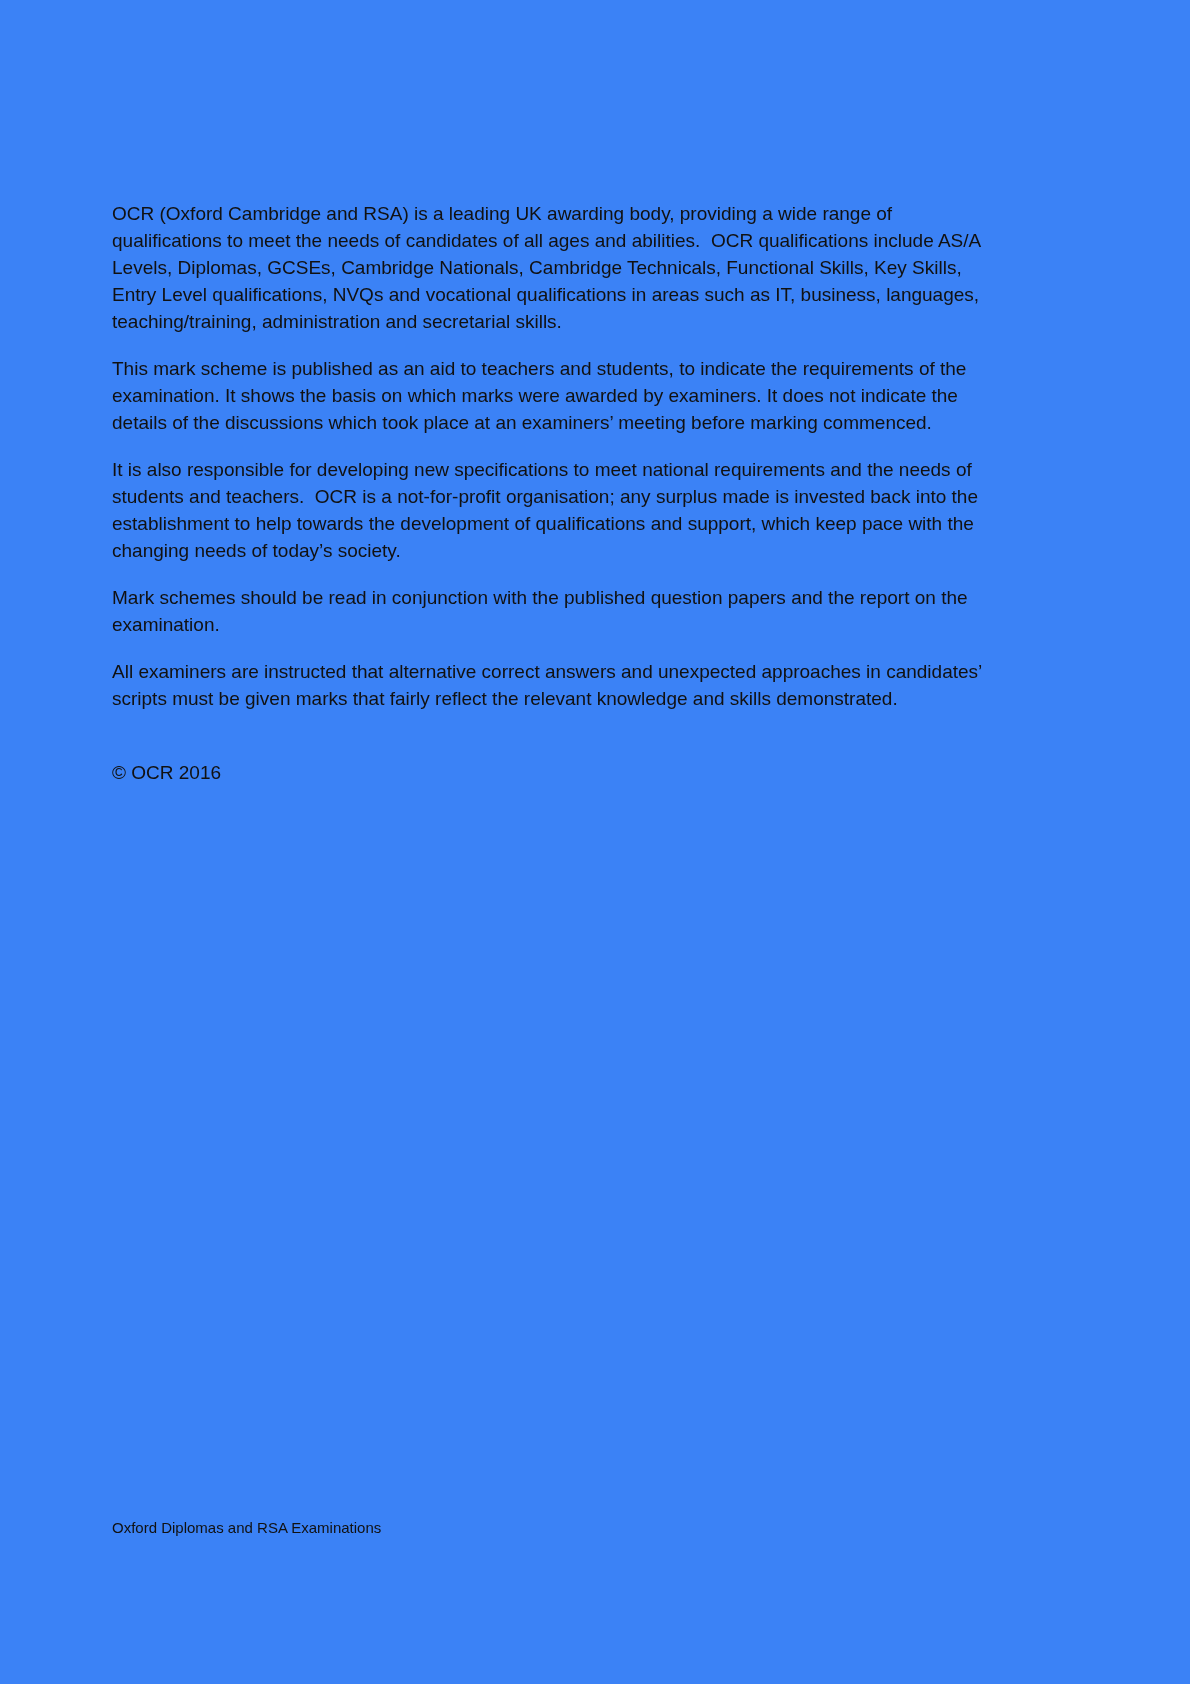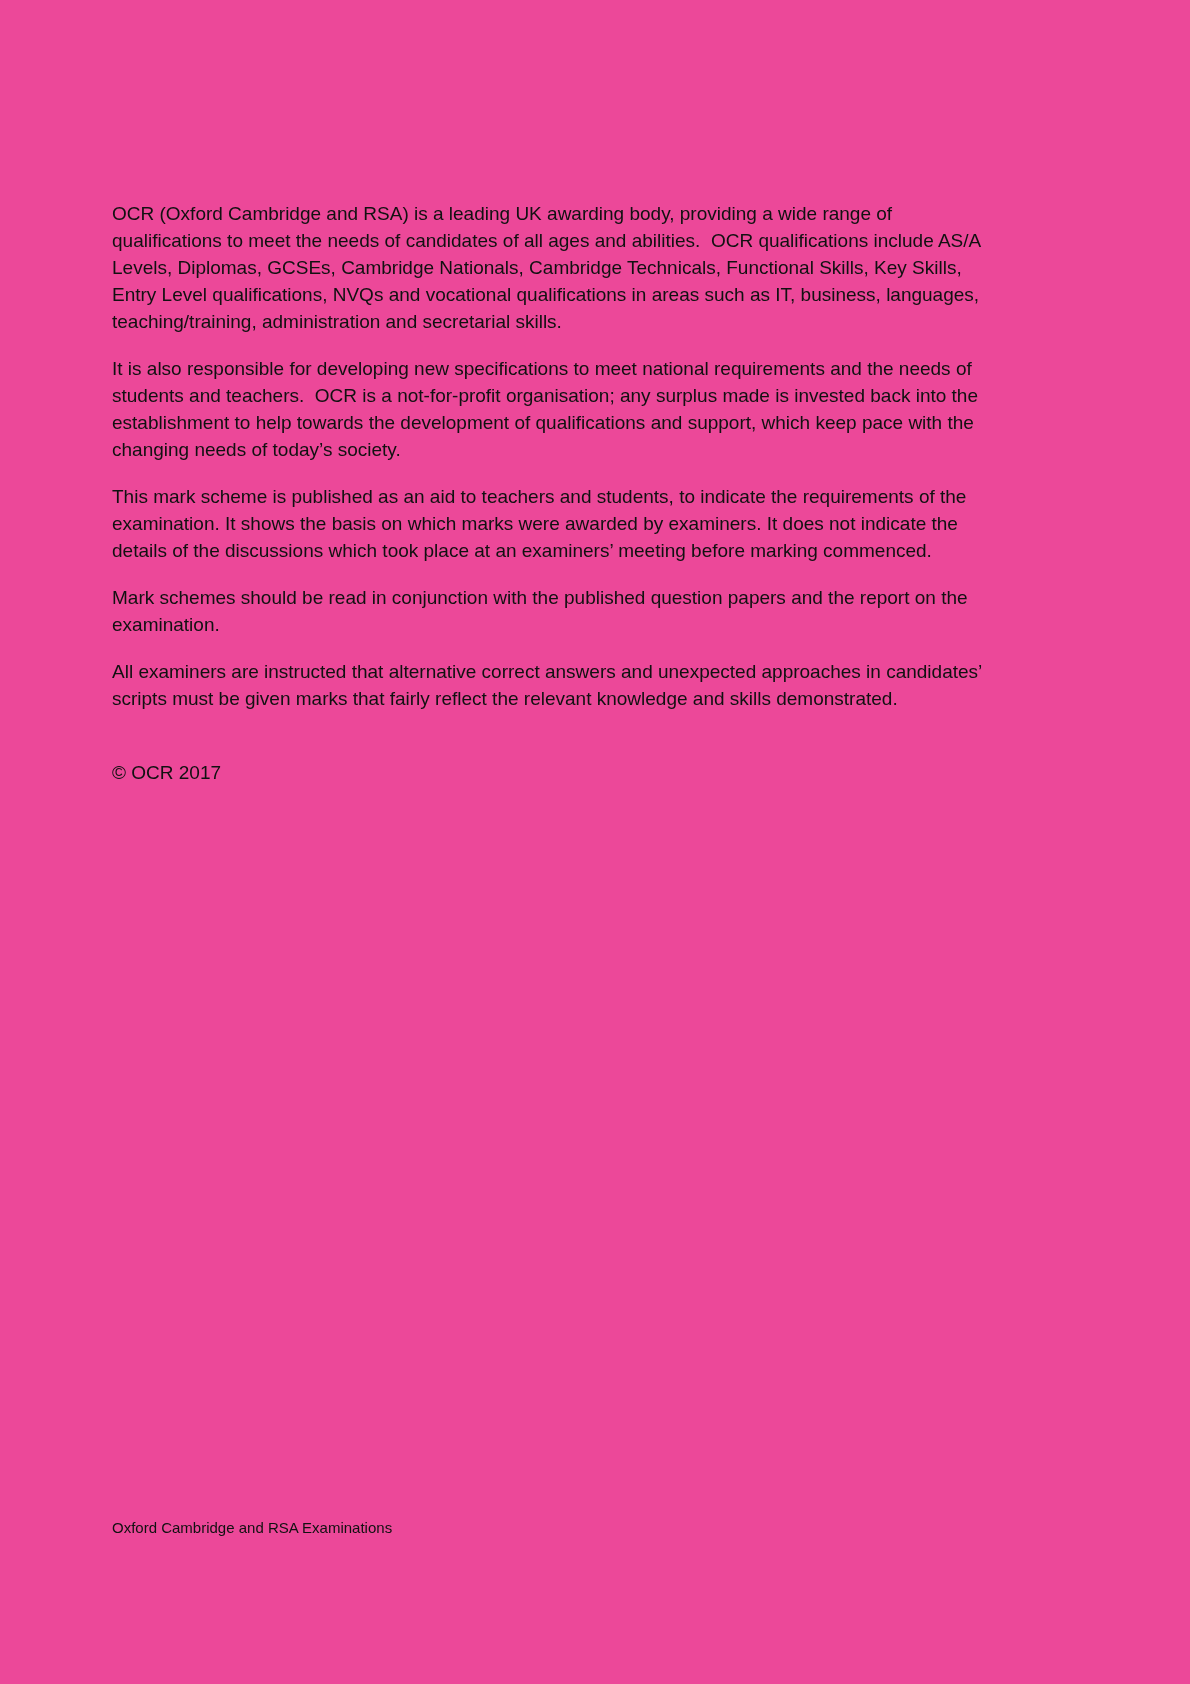--- a/index.html
+++ b/index.html
@@ -10,21 +10,21 @@
   }
   body {
     font-family: "Liberation Sans", sans-serif;
     color: #111111;
     position: relative;
     overflow: hidden;
   }
   .page {
     position: absolute;
     inset: 0;
-    background: #ec4899;
+    background: #3b82f6;
   }
   .content {
     position: absolute;
     top: 200px;
     left: 112px;
     width: 878px;
     font-size: 19px;
     line-height: 27px;
   }
   .content p {
@@ -42,20 +42,20 @@
     line-height: 19px;
     color: #111111;
   }
 </style>
 </head>
 <body>
 
 <div class="page">
   <div class="content">
     <p>OCR (Oxford Cambridge and RSA) is a leading UK awarding body, providing a wide range of qualifications to meet the needs of candidates of all ages and abilities.  OCR qualifications include AS/A Levels, Diplomas, GCSEs, Cambridge Nationals, Cambridge Technicals, Functional Skills, Key Skills, Entry Level qualifications, NVQs and vocational qualifications in areas such as IT, business, languages, teaching/training, administration and secretarial skills.</p>
+    <p>This mark scheme is published as an aid to teachers and students, to indicate the requirements of the examination. It shows the basis on which marks were awarded by examiners. It does not indicate the details of the discussions which took place at an examiners’ meeting before marking commenced.</p>
     <p>It is also responsible for developing new specifications to meet national requirements and the needs of students and teachers.  OCR is a not-for-profit organisation; any surplus made is invested back into the establishment to help towards the development of qualifications and support, which keep pace with the changing needs of today’s society.</p>
-    <p>This mark scheme is published as an aid to teachers and students, to indicate the requirements of the examination. It shows the basis on which marks were awarded by examiners. It does not indicate the details of the discussions which took place at an examiners’ meeting before marking commenced.</p>
     <p>Mark schemes should be read in conjunction with the published question papers and the report on the examination.</p>
     <p>All examiners are instructed that alternative correct answers and unexpected approaches in candidates’ scripts must be given marks that fairly reflect the relevant knowledge and skills demonstrated.</p>
-    <p class="copyright">© OCR 2017</p>
+    <p class="copyright">© OCR 2016</p>
   </div>
-  <div class="footer">Oxford Cambridge and RSA Examinations</div>
+  <div class="footer">Oxford Diplomas and RSA Examinations</div>
 </div>
 
 </body></html>

